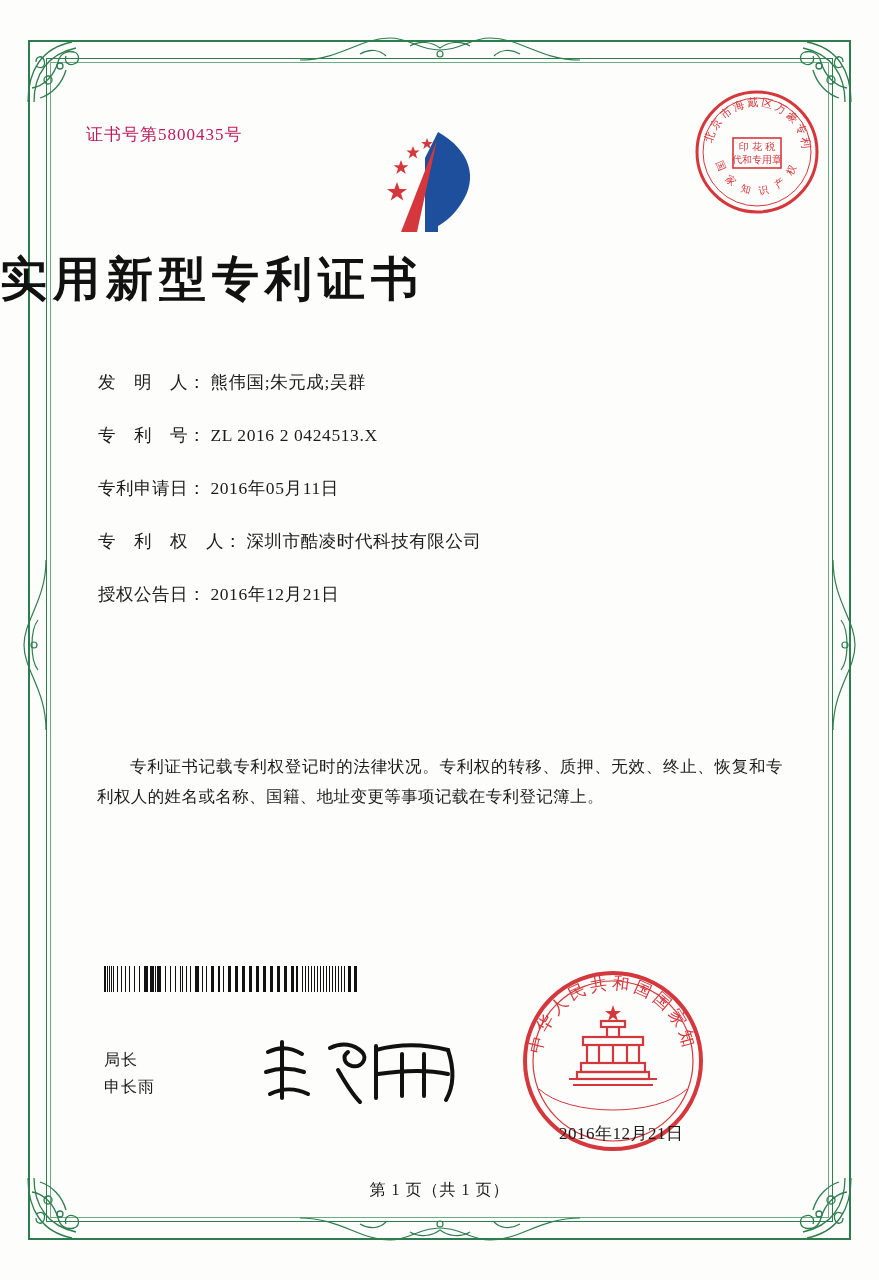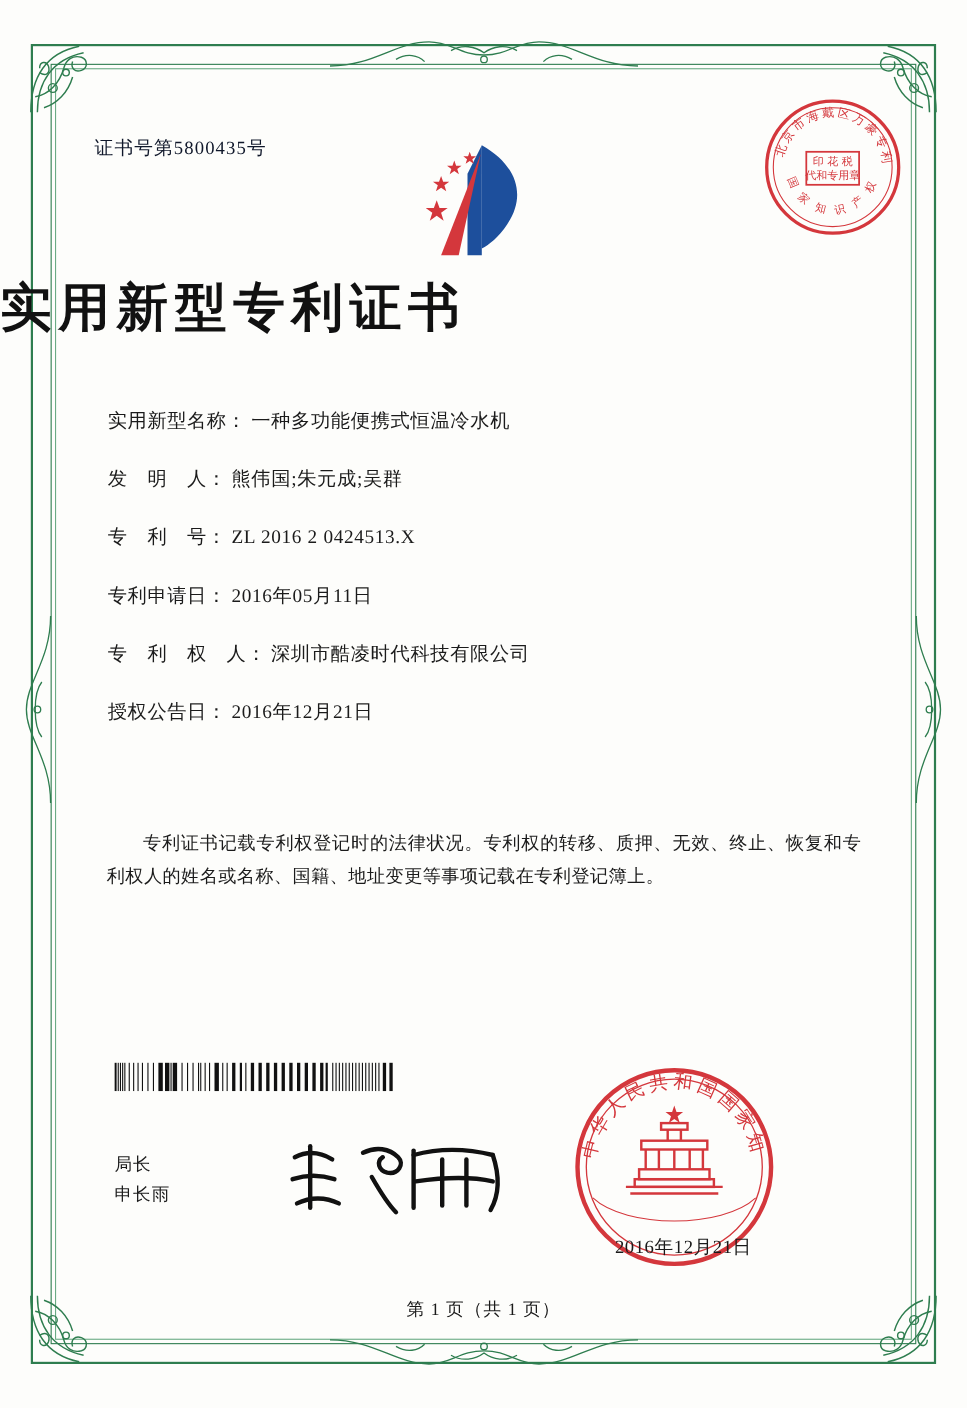--- a/index.html
+++ b/index.html
@@ -60,21 +60,21 @@
   .edge-bot   { left: 300px; top: 1214px; width: 280px; height: 34px; transform: scaleY(-1); }
   .edge-left  { left: 16px;  top: 560px; width: 34px;  height: 170px; }
   .edge-right { left: 829px; top: 560px; width: 34px;  height: 170px; transform: scaleX(-1); }
 
   
   .cert-number {
     position: absolute;
     left: 86px; top: 123px;
     font-size: 17px;
     letter-spacing: 1px;
-    color: #0f172a;
+    color: #be185d;
     white-space: nowrap;
   }
 
   .logo {
     position: absolute;
     left: 375px; top: 128px;
     width: 130px; height: 110px;
   }
   .logo svg { display: block; width: 100%; height: 100%; }
 
@@ -311,24 +311,20 @@
       </text>
       <rect x="40" y="50" width="48" height="30" fill="none" stroke="#d4373c" stroke-width="1.6"></rect>
       <text x="64" y="62" font-size="10" fill="#d4373c" text-anchor="middle" font-family="'DejaVu Serif', serif">印 花 税</text>
       <text x="64" y="75" font-size="10" fill="#d4373c" text-anchor="middle" font-family="'DejaVu Serif', serif">代和专用章</text>
     </svg>
   </div>
 
   <div class="title">实用新型专利证书</div>
 
   <div class="fields">
-    <div class="field-row">
-      <span class="field-label">实用新型名称：</span>
-      <span class="field-value">一种多功能便携式恒温冷水机</span>
-    </div>
     <div class="field-row">
       <span class="field-label">发　明　人：</span>
       <span class="field-value">熊伟国;朱元成;吴群</span>
     </div>
     <div class="field-row">
       <span class="field-label">专　利　号：</span>
       <span class="field-value">ZL 2016 2 0424513.X</span>
     </div>
     <div class="field-row">
       <span class="field-label">专利申请日：</span>

